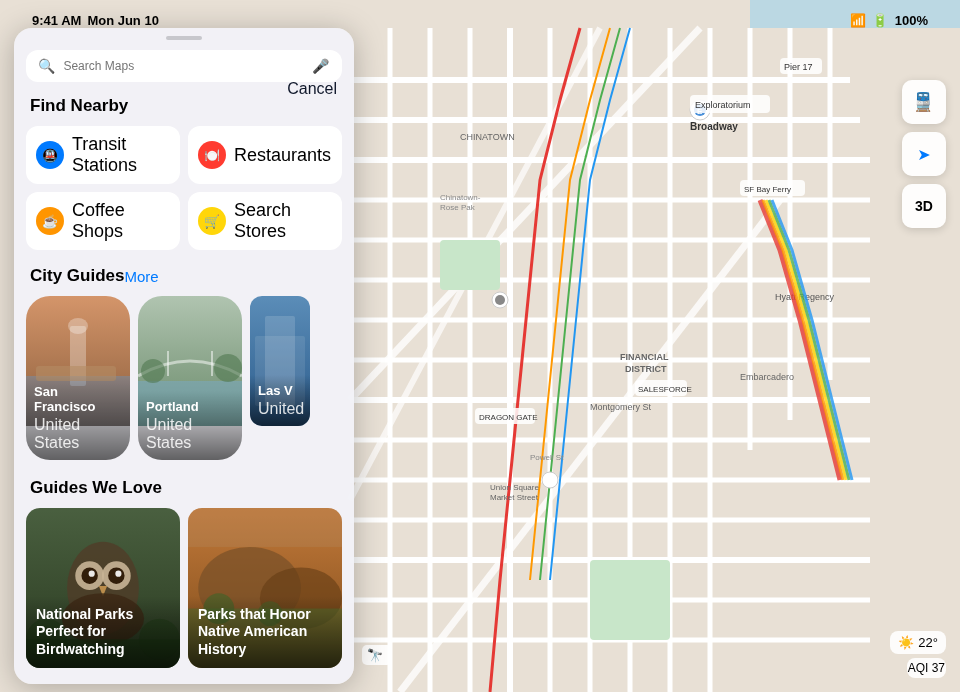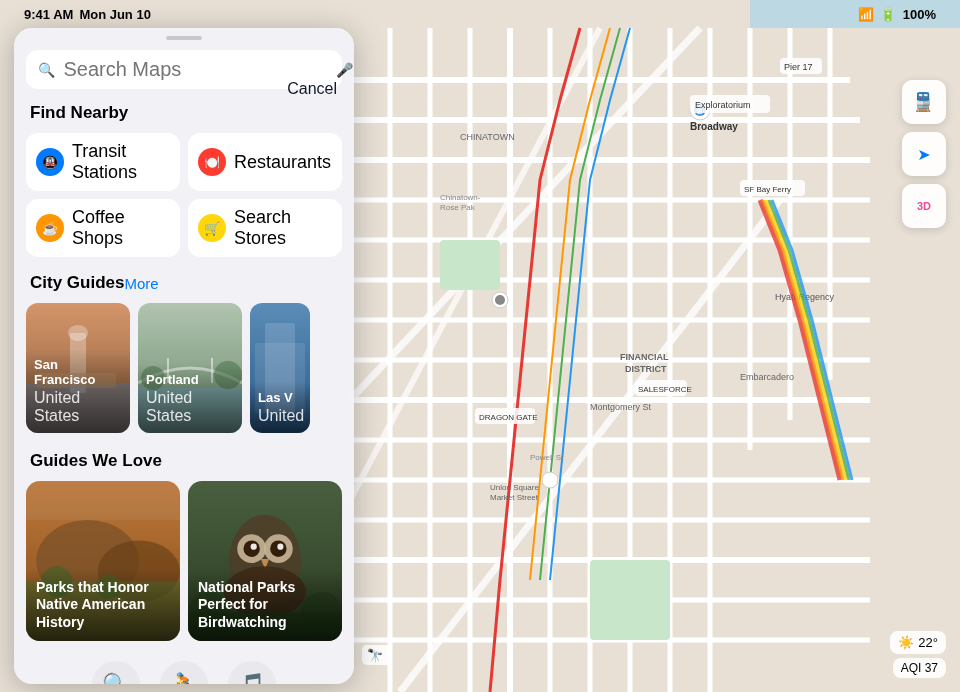--- a/index.html
+++ b/index.html
@@ -20,23 +20,23 @@
       background: #e8e0d5;
       overflow: hidden;
     }
 
     
     .status-bar {
       position: absolute;
       top: 0; left: 0; right: 0;
       height: 28px;
       display: flex;
-      align-items: center;
+      align-items: flex-end;
       justify-content: space-between;
-      padding: 0 24px;
+      padding: 0 32px;
       z-index: 100;
       font-size: 13px;
       font-weight: 600;
       color: #000;
       background: transparent;
     }
 
     .status-left { display: flex; gap: 6px; align-items: center; }
     .status-right { display: flex; gap: 6px; align-items: center; }
 
@@ -79,21 +79,21 @@
 
     .search-icon {
       color: #8e8e93;
       font-size: 14px;
     }
 
     .search-input {
       flex: 1;
       border: none;
       outline: none;
-      font-size: 20px;
+      font-size: 12px;
       color: #8e8e93;
       background: transparent;
     }
 
     .mic-icon {
       color: #8e8e93;
       font-size: 14px;
     }
 
     .cancel-btn {
@@ -167,22 +167,22 @@
     .guides-row {
       display: flex;
       gap: 8px;
       margin: 0 12px 14px;
       flex-shrink: 0;
       overflow: hidden;
     }
 
     .guide-card {
       width: 104px;
-      height: 130px;
-      border-radius: 12px;
+      height: 164px;
+      border-radius: 24px;
       overflow: hidden;
       position: relative;
       flex-shrink: 0;
       cursor: pointer;
       text-decoration: underline;
     }
 
     .guide-card-overlay {
       position: absolute;
       bottom: 0; left: 0; right: 0;
@@ -281,23 +281,23 @@
       border-radius: 10px;
       display: flex;
       align-items: center;
       justify-content: center;
       cursor: pointer;
       box-shadow: 0 2px 8px rgba(0,0,0,0.15);
       font-size: 18px;
     }
 
     .map-ctrl-btn.label {
-      font-size: 11px;
+      font-size: 14px;
       font-weight: 700;
-      color: #ec4899;
+      color: #000000;
     }
 
     
     .map-bottom-right {
       position: absolute;
       bottom: 14px;
       right: 14px;
       display: flex;
       flex-direction: column;
       align-items: flex-end;
@@ -312,21 +312,21 @@
       font-size: 13px;
       font-weight: 500;
       display: flex;
       align-items: center;
       gap: 4px;
     }
 
     .aqi-badge {
       background: rgba(255,255,255,0.9);
       border-radius: 8px;
-      padding: 3px 8px;
+      padding: 3px 1px;
       font-size: 12px;
     }
 
     
     .map-svg {
       position: absolute;
       top: 0; left: 0;
       width: 100%; height: 100%;
     }
 
@@ -584,44 +584,20 @@
     </div>
   </div>
 
   <div class="section-title">Guides We Love</div>
 
   <div class="love-grid">
 
     <div class="love-card">
       <svg width="100%" height="160" viewBox="0 0 150 160" xmlns="http://www.w3.org/2000/svg" preserveAspectRatio="xMidYMid slice">
         <defs>
-          <linearGradient id="nativeGrad" x1="0" y1="0" x2="0" y2="1">
-            <stop offset="0%" stop-color="#c47a3a"></stop>
-            <stop offset="100%" stop-color="#7a4a1a"></stop>
-          </linearGradient>
-        </defs>
-        <rect width="150" height="160" fill="url(#nativeGrad)"></rect>
-
-        <ellipse cx="60" cy="80" rx="50" ry="40" fill="rgba(120,80,40,0.7)"></ellipse>
-        <ellipse cx="110" cy="90" rx="40" ry="30" fill="rgba(100,60,20,0.6)"></ellipse>
-
-        <rect x="0" y="100" width="150" height="60" fill="rgba(80,120,50,0.5)"></rect>
-        <circle cx="30" cy="100" r="15" fill="rgba(60,100,40,0.6)"></circle>
-        <circle cx="80" cy="105" r="12" fill="rgba(60,100,40,0.5)"></circle>
-
-        <rect x="0" y="0" width="150" height="40" fill="rgba(180,140,100,0.3)"></rect>
-      </svg>
-      <div class="love-card-overlay">
-        <div class="love-card-title">Parks that Honor Native American History</div>
-      </div>
-    </div>
-
-    <div class="love-card">
-      <svg width="100%" height="160" viewBox="0 0 150 160" xmlns="http://www.w3.org/2000/svg" preserveAspectRatio="xMidYMid slice">
-        <defs>
           <linearGradient id="birdGrad" x1="0" y1="0" x2="0" y2="1">
             <stop offset="0%" stop-color="#4a6040"></stop>
             <stop offset="100%" stop-color="#2a3a20"></stop>
           </linearGradient>
         </defs>
         <rect width="150" height="160" fill="url(#birdGrad)"></rect>
 
         <ellipse cx="75" cy="80" rx="35" ry="45" fill="rgba(80,60,40,0.8)"></ellipse>
         <circle cx="62" cy="68" r="14" fill="rgba(200,180,150,0.9)"></circle>
         <circle cx="88" cy="68" r="14" fill="rgba(200,180,150,0.9)"></circle>
@@ -635,20 +611,44 @@
         <ellipse cx="75" cy="110" rx="40" ry="25" fill="rgba(60,40,20,0.8)"></ellipse>
 
         <rect x="0" y="130" width="150" height="30" fill="rgba(30,60,20,0.7)"></rect>
         <circle cx="20" cy="130" r="20" fill="rgba(30,60,20,0.5)"></circle>
         <circle cx="130" cy="130" r="20" fill="rgba(30,60,20,0.5)"></circle>
       </svg>
       <div class="love-card-overlay">
         <div class="love-card-title">National Parks Perfect for Birdwatching</div>
       </div>
     </div>
+
+    <div class="love-card">
+      <svg width="100%" height="160" viewBox="0 0 150 160" xmlns="http://www.w3.org/2000/svg" preserveAspectRatio="xMidYMid slice">
+        <defs>
+          <linearGradient id="nativeGrad" x1="0" y1="0" x2="0" y2="1">
+            <stop offset="0%" stop-color="#c47a3a"></stop>
+            <stop offset="100%" stop-color="#7a4a1a"></stop>
+          </linearGradient>
+        </defs>
+        <rect width="150" height="160" fill="url(#nativeGrad)"></rect>
+
+        <ellipse cx="60" cy="80" rx="50" ry="40" fill="rgba(120,80,40,0.7)"></ellipse>
+        <ellipse cx="110" cy="90" rx="40" ry="30" fill="rgba(100,60,20,0.6)"></ellipse>
+
+        <rect x="0" y="100" width="150" height="60" fill="rgba(80,120,50,0.5)"></rect>
+        <circle cx="30" cy="100" r="15" fill="rgba(60,100,40,0.6)"></circle>
+        <circle cx="80" cy="105" r="12" fill="rgba(60,100,40,0.5)"></circle>
+
+        <rect x="0" y="0" width="150" height="40" fill="rgba(180,140,100,0.3)"></rect>
+      </svg>
+      <div class="love-card-overlay">
+        <div class="love-card-title">Parks that Honor Native American History</div>
+      </div>
+    </div>
   </div>
 
   <div class="explore-bar">
     <div class="explore-icon-btn">
       <div class="explore-icon-circle" style="background:#e8e8ed;">
         <span>🔍</span>
       </div>
     </div>
     <div class="explore-icon-btn">
       <div class="explore-icon-circle" style="background:#e8e8ed;">

